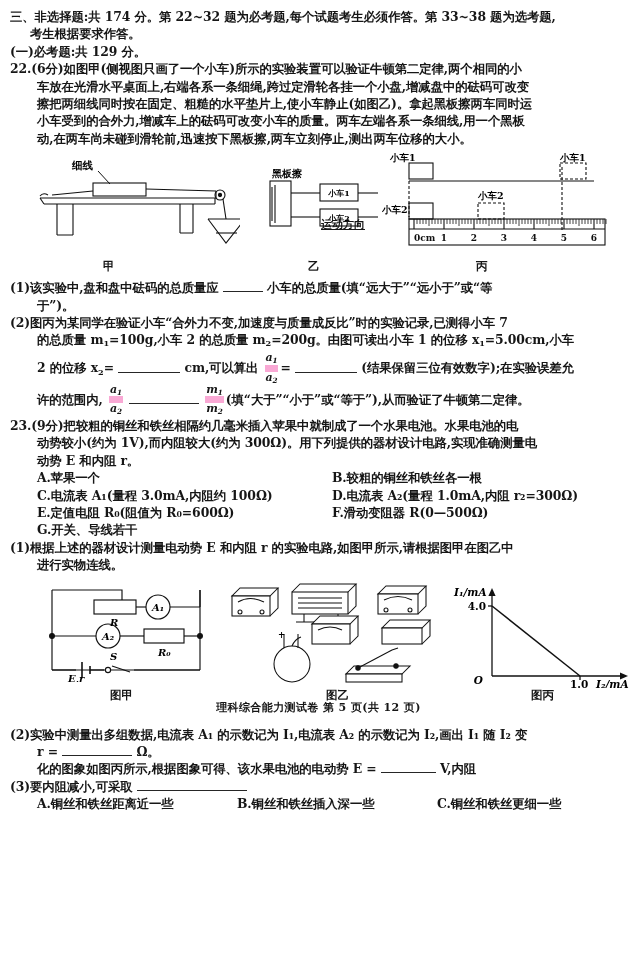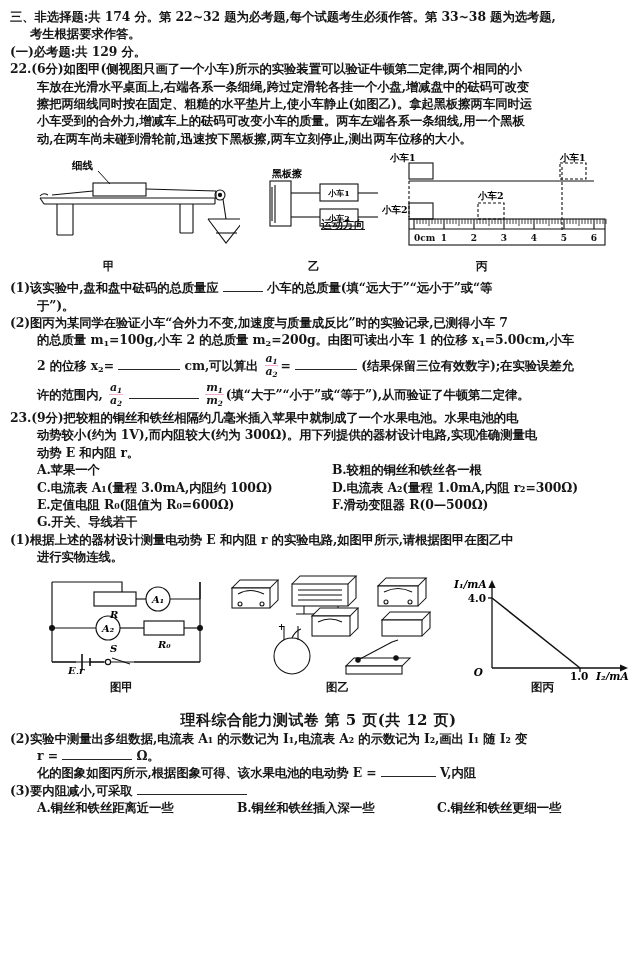--- a/index.html
+++ b/index.html
@@ -39,42 +39,42 @@
     display: inline-block;
     vertical-align: middle;
     text-align: center;
     font-style: italic;
     line-height: 1.02;
     font-size: 11px;
     margin: 0 2px;
     position: relative;
     top: -1px;
   }
-  .frac .num { display: block; border-bottom: 1px solid #f9a8d4; padding: 0 1px; }
+  .frac .num { display: block; border-bottom: 7px solid #f9a8d4; padding: 0 1px; }
   .frac .den { display: block; padding: 0 1px; }
 
   
   .figband1 { position: relative; height: 112px; margin-top: 4px; }
   .svgfig { position: absolute; }
 
   
   .figband2 { position: relative; height: 130px; margin-top: 2px; }
 
   .caplabel {
     position: absolute;
     font-size: 11.5px;
     font-weight: 700;
     font-family: "DejaVu Serif","Liberation Serif",serif;
   }
   .footer {
     position: absolute;
     left: 0; right: 0;
-    bottom: 1px;
+    bottom: 16px;
     text-align: center;
-    font-size: 15px;
+    font-size: 11px;
     font-weight: 700;
     letter-spacing: 0.4px;
   }
   .opt-row { display: flex; }
   .opt-row .c1 { width: 300px; }
   .opt-row .c2 { width: 300px; }
   .opt3 { display: flex; }
   .opt3 .c { }
 </style>
 </head>
@@ -421,21 +421,21 @@
       </g>
       <text x="36" y="30" text-anchor="end" font-size="10.5" font-family="DejaVu Serif, serif" font-weight="700">4.0</text>
       <text x="33" y="104" text-anchor="end" font-size="10.5" font-style="italic" font-family="DejaVu Serif, serif" font-weight="700">O</text>
       <text x="4" y="16" font-size="10.5" font-style="italic" font-family="DejaVu Serif, serif" font-weight="700">I₁/mA</text>
       <text x="120" y="108" font-size="10.5" font-family="DejaVu Serif, serif" font-weight="700">1.0</text>
       <text x="146" y="108" font-size="10.5" font-style="italic" font-family="DejaVu Serif, serif" font-weight="700">I₂/mA</text>
     </svg>
     <div class="caplabel" style="left:521px; top:112px;">图丙</div>
   </div>
 
-  <div class="ln" style="margin-top:32px;">(2)实验中测量出多组数据,电流表 A₁ 的示数记为 I₁,电流表 A₂ 的示数记为 I₂,画出 I₁ 随 I₂ 变</div>
+  <div class="ln" style="margin-top:20px;">(2)实验中测量出多组数据,电流表 A₁ 的示数记为 I₁,电流表 A₂ 的示数记为 I₂,画出 I₁ 随 I₂ 变</div>
   <div class="ln ind2">
     <span>r =</span>
     <span class="blank b70"></span>
     <span>Ω。</span>
   </div>
   <div class="ln ind2">
     <span>化的图象如图丙所示,根据图象可得、该水果电池的电动势 E =</span>
     <span class="blank b55"></span>
     <span>V,内阻</span>
   </div>

